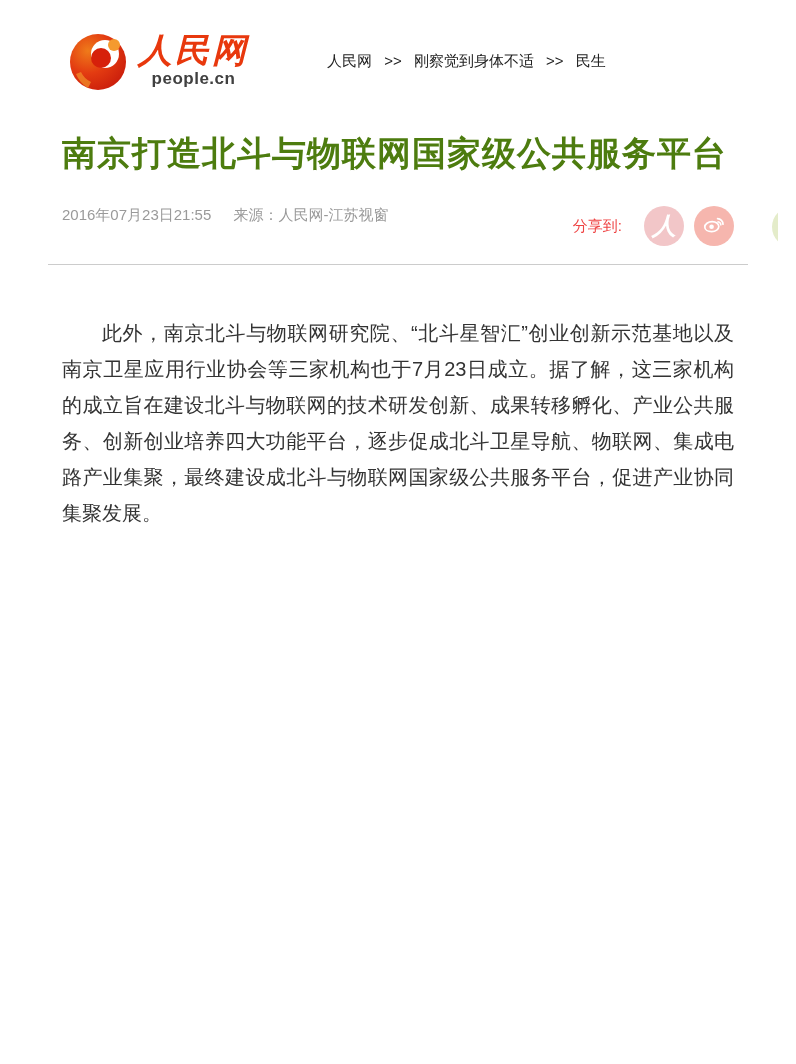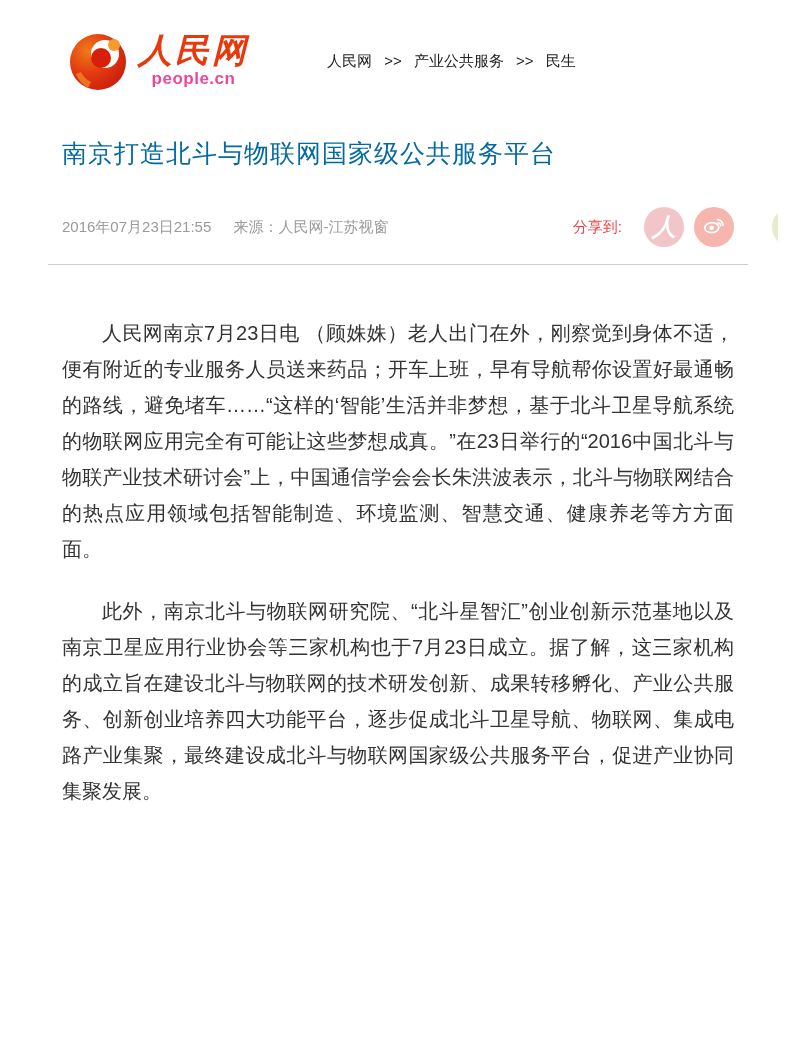--- a/index.html
+++ b/index.html
@@ -20,39 +20,39 @@
     padding:18px 0 0 50px;
   }
   .logo { display:flex; align-items:center; text-decoration:none; cursor:pointer; }
   .logo-mark { display:block; width:62px; height:62px; }
   .logo-text { margin-left:8px; display:flex; flex-direction:column; }
   .logo-cn {
     font-size:34px; line-height:34px; font-weight:bold; font-style:italic;
     color:#e8380d; letter-spacing:3px;
   }
   .logo-en {
-    font-size:17px; font-weight:bold; color:#ec4899;
+    font-size:17px; font-weight:bold; color:#404040;
     text-align:center; margin-top:2px; letter-spacing:0.5px; font-style:normal;
   }
   .breadcrumb {
     margin-left:78px; font-size:15px; color:#222;
   }
   .breadcrumb a { color:#222; text-decoration:none; cursor:pointer; }
   .breadcrumb .sep { margin:0 8px; color:#222; }
   
   main { padding:0 44px; }
   h1.article-title {
     margin-top:38px;
-    font-size:25px; line-height:46px; font-weight:normal;
-    color:#0369a1; letter-spacing:1px;
+    font-size:34px; line-height:46px; font-weight:bold;
+    color:#4d7c0f; letter-spacing:1px;
   }
   .meta-row {
     position:relative;
     margin-top:30px;
-    display:flex; justify-content:space-between; align-items:center;
+    display:flex; justify-content:space-between; align-items:flex-start;
     font-size:15px; color:#9a9a9a;
     height:42px;
   }
   .meta-left .src { margin-left:18px; }
   .share { display:flex; align-items:center; }
   .share-label { margin-right:12px; color:#ef4444; }
   .share-icon {
     width:40px; height:40px; border-radius:50%;
     display:flex; align-items:center; justify-content:center;
     margin-left:10px; cursor:pointer; flex:0 0 auto;
@@ -104,21 +104,21 @@
       </span>
       <span class="logo-text">
         <span class="logo-cn">人民网</span>
         <span class="logo-en">people.cn</span>
       </span>
     </a>
 
     <nav class="breadcrumb">
       <a>人民网</a>
       <span class="sep">&gt;&gt;</span>
-      <a>产业公共服务</a>
+      <a>刚察觉到身体不适</a>
       <span class="sep">&gt;&gt;</span>
       <a>民生</a>
     </nav>
   </header>
 
   <main>
     <h1 class="article-title">南京打造北斗与物联网国家级公共服务平台</h1>
 
     <div class="meta-row">
       <div class="meta-left">
@@ -142,18 +142,17 @@
           </svg>
         </a>
 
         <a class="share-icon clipped"></a>
       </div>
     </div>
 
     <hr class="divider">
 
     <article class="article-body">
-      <p>人民网南京7月23日电 （顾姝姝）老人出门在外，刚察觉到身体不适，便有附近的专业服务人员送来药品；开车上班，早有导航帮你设置好最通畅的路线，避免堵车……“这样的‘智能’生活并非梦想，基于北斗卫星导航系统的物联网应用完全有可能让这些梦想成真。”在23日举行的“2016中国北斗与物联产业技术研讨会”上，中国通信学会会长朱洪波表示，北斗与物联网结合的热点应用领域包括智能制造、环境监测、智慧交通、健康养老等方方面面。</p>
       <p>此外，南京北斗与物联网研究院、“北斗星智汇”创业创新示范基地以及南京卫星应用行业协会等三家机构也于7月23日成立。据了解，这三家机构的成立旨在建设北斗与物联网的技术研发创新、成果转移孵化、产业公共服务、创新创业培养四大功能平台，逐步促成北斗卫星导航、物联网、集成电路产业集聚，最终建设成北斗与物联网国家级公共服务平台，促进产业协同集聚发展。</p>
     </article>
   </main>
 
 </div>
 
 </body></html>

